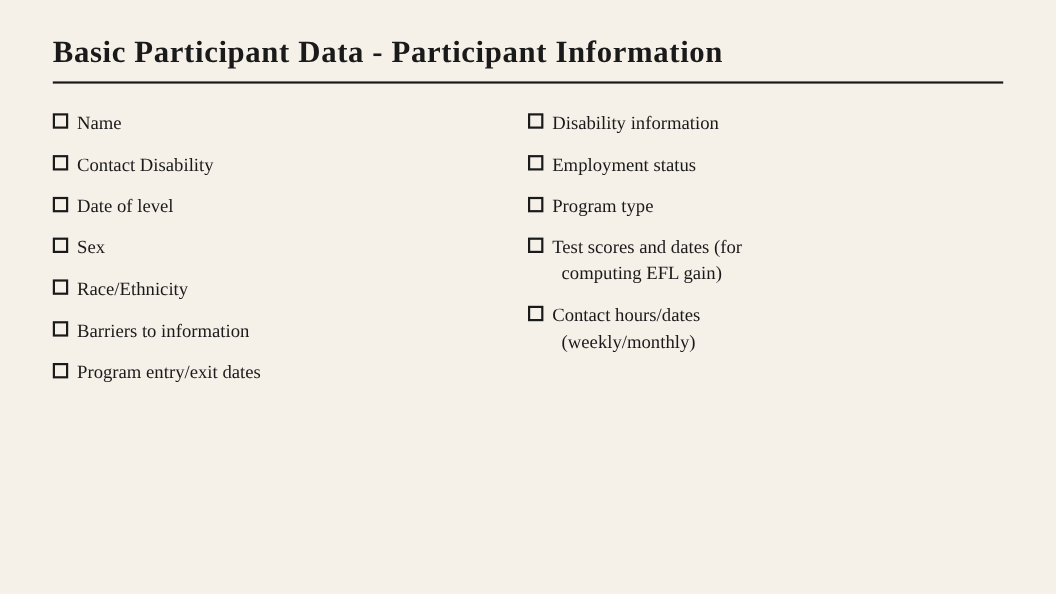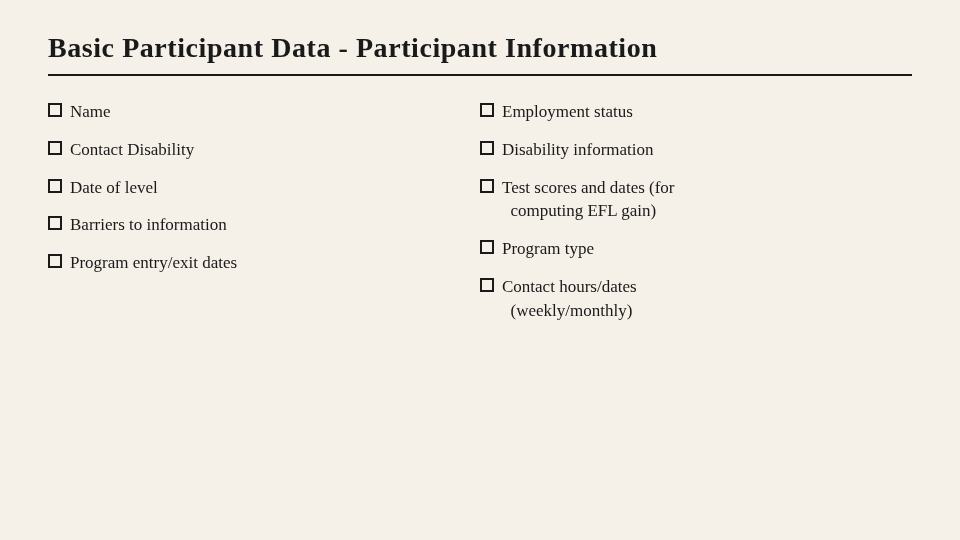--- a/index.html
+++ b/index.html
@@ -92,56 +92,64 @@
       <div class="list-item">
         <span class="bullet"></span>
         <span class="item-text">Contact  Disability</span>
       </div>
 
       <div class="list-item">
         <span class="bullet"></span>
         <span class="item-text">Date  of  level</span>
       </div>
 
+      <div class="list-item">
+        <span class="bullet"></span>
+        <span class="item-text">Sex</span>
+      </div>
 
+      <div class="list-item">
+        <span class="bullet"></span>
+        <span class="item-text">Race/Ethnicity</span>
+      </div>
 
       <div class="list-item">
         <span class="bullet"></span>
         <span class="item-text">Barriers  to  information</span>
       </div>
 
       <div class="list-item">
         <span class="bullet"></span>
         <span class="item-text">Program  entry/exit  dates</span>
       </div>
 
 
     </div>
 
     <div class="column">
 
 
       <div class="list-item">
         <span class="bullet"></span>
+        <span class="item-text">Disability  information</span>
+      </div>
+
+      <div class="list-item">
+        <span class="bullet"></span>
         <span class="item-text">Employment  status</span>
       </div>
 
       <div class="list-item">
         <span class="bullet"></span>
-        <span class="item-text">Disability  information</span>
+        <span class="item-text">Program  type</span>
       </div>
 
       <div class="list-item">
         <span class="bullet"></span>
         <span class="item-text">Test  scores  and  dates  (for<br>&nbsp;&nbsp;computing  EFL  gain)</span>
-      </div>
-
-      <div class="list-item">
-        <span class="bullet"></span>
-        <span class="item-text">Program  type</span>
       </div>
 
       <div class="list-item">
         <span class="bullet"></span>
         <span class="item-text">Contact  hours/dates<br>&nbsp;&nbsp;(weekly/monthly)</span>
       </div>
 
     </div>
   </div>
 </div>

